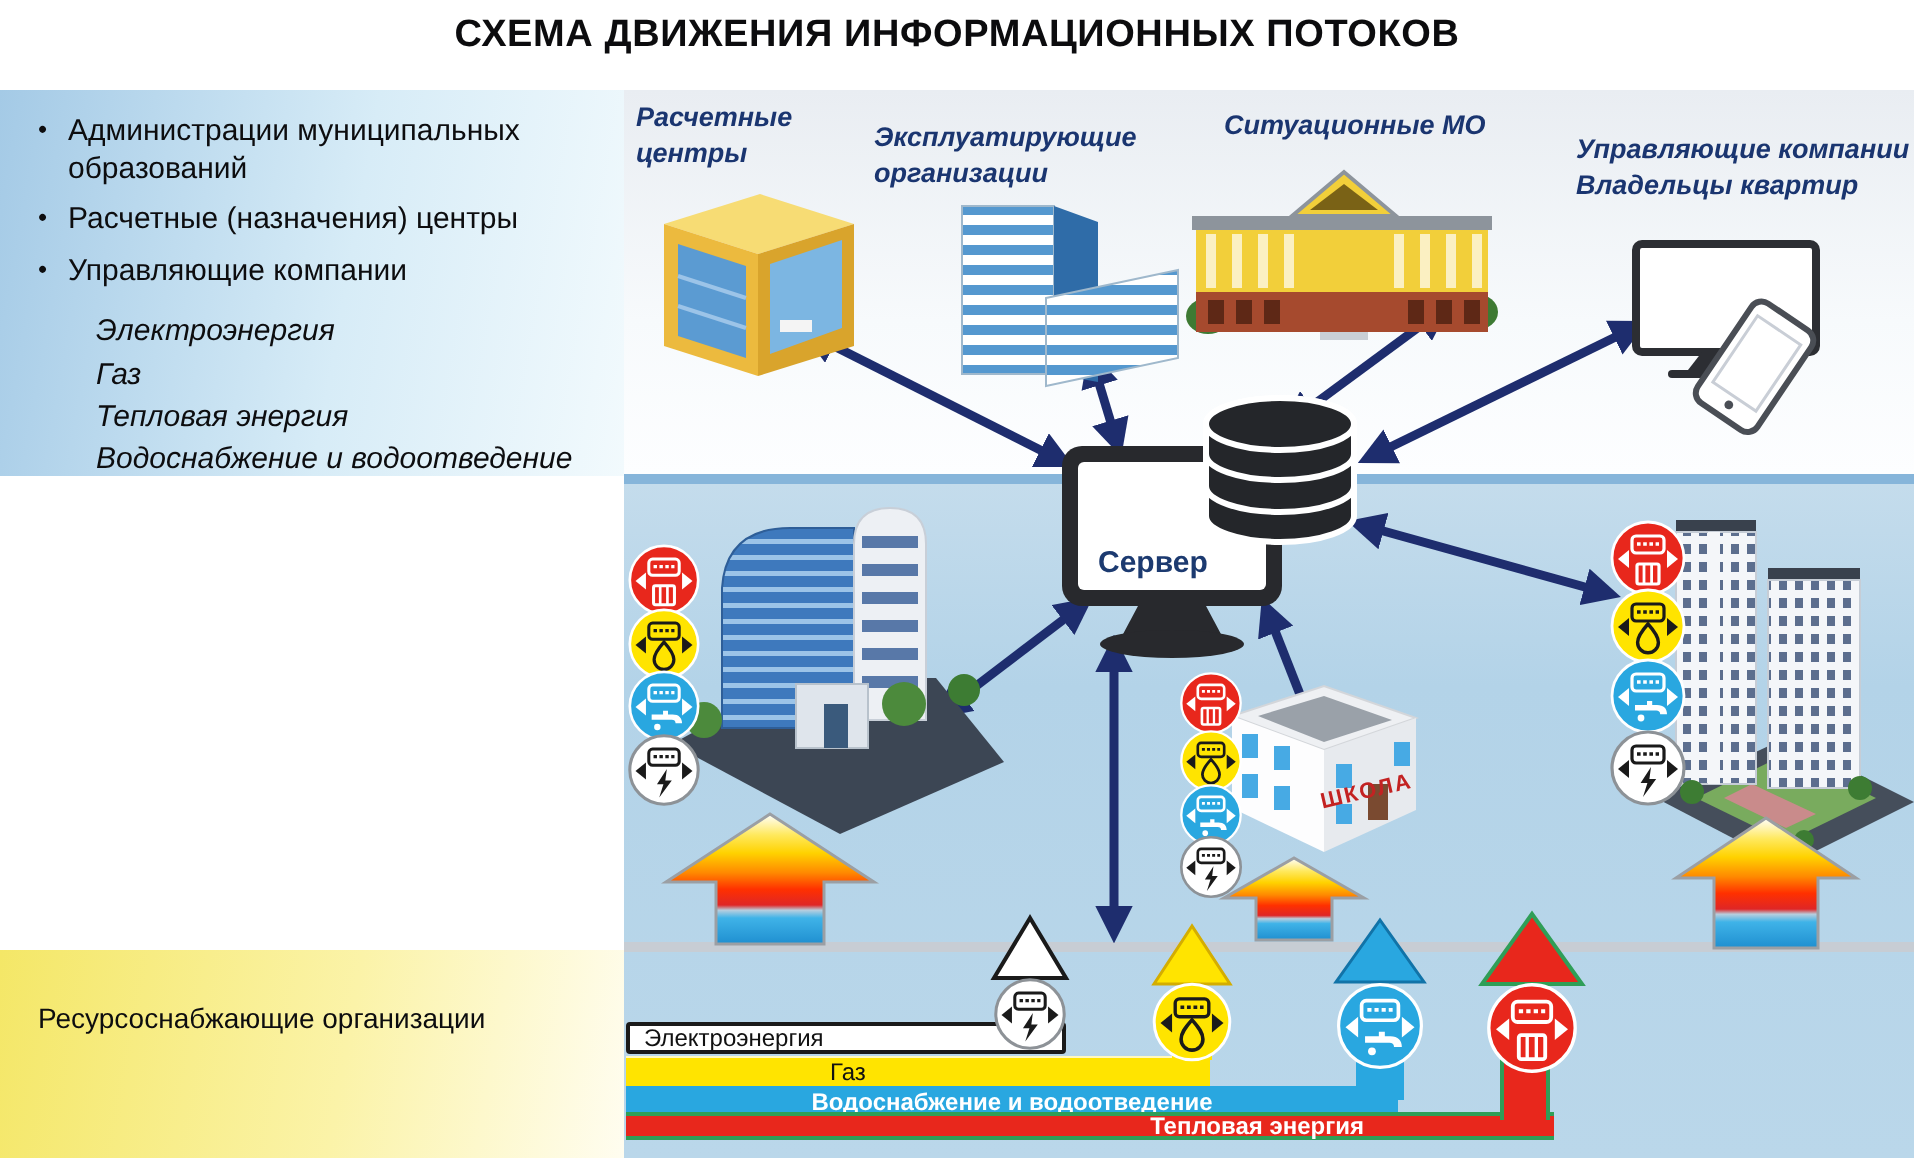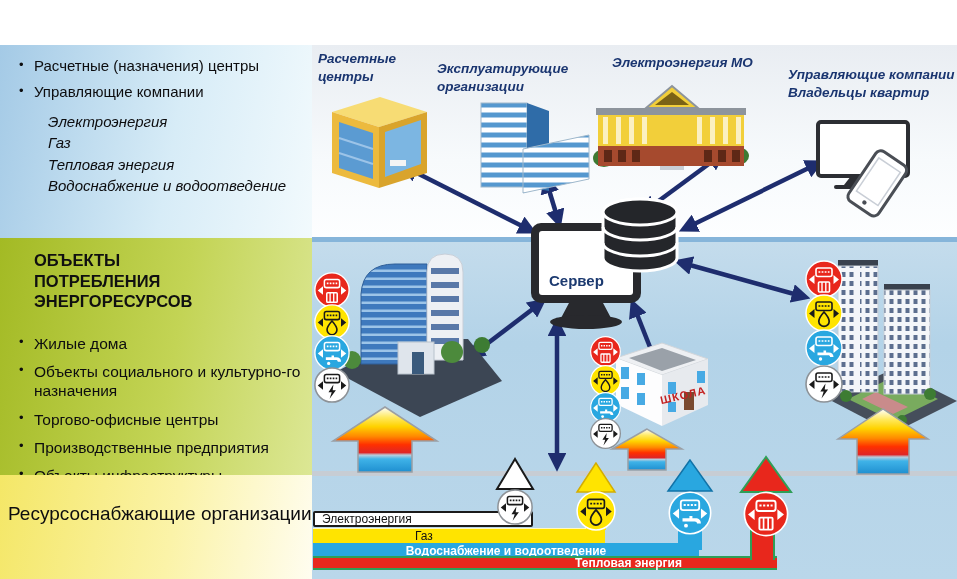--- a/index.html
+++ b/index.html
@@ -16,21 +16,21 @@
   .panel-yellow{top:475px;height:104px;background:linear-gradient(100deg,#f4e767 0%,#fbf3a8 55%,#fffdf0 100%);}
 
   ul.blist{list-style:none;margin:0;padding:12px 8px 0 12px;}
   ul.blist li{position:relative;padding-left:22px;font-size:15px;line-height:1.24;
               color:#0d0d0f;margin-bottom:7px;}
   ul.blist li::before{content:"•";position:absolute;left:7px;top:0;font-size:13px;color:#0d0d0f;}
   .resources{margin:10px 0 0 48px;font-style:italic;font-size:15px;line-height:1.42;color:#0d0d0f;}
   .pg-head{font-weight:bold;font-size:16.5px;line-height:1.25;white-space:pre-line;
            margin:12px 0 10px 34px;color:#101010;}
   ul.blist.green li{font-size:15.5px;margin-bottom:9px;}
-  .orgs{padding:24px 0 0 8px;font-size:19px;line-height:1.55;color:#0d0d0f;}
+  .orgs{padding:24px 0 0 8px;font-size:14px;line-height:1.55;color:#0d0d0f;margin-left:11px;}
 
   
   .main-top{position:absolute;left:312px;top:45px;width:645px;height:192px;
             background:linear-gradient(180deg,#e9edf2 0%,#f7fafc 60%,#fdfeff 100%);z-index:0;}
   .divider-blue{position:absolute;left:312px;top:237px;width:645px;height:5px;background:#86b5da;z-index:1;}
   .main-bottom{position:absolute;left:312px;top:242px;width:645px;height:337px;
                background:linear-gradient(180deg,#c4dcec 0%,#b3d3e8 30%,#bad7ea 100%);z-index:0;}
   .line-gray{position:absolute;left:312px;top:471px;width:645px;height:5px;background:#c7cdd4;z-index:1;}
 
   
@@ -62,63 +62,53 @@
               border-left:2px solid #2f9e57;border-right:2px solid #2f9e57;}
 
   .art{position:absolute;left:0;top:0;width:957px;height:579px;z-index:4;}
   .art text{font-family:"Liberation Sans",sans-serif;}
 </style>
 </head>
 <body>
 
 <div class="stage">
 
+  <div class="title">СХЕМА ДВИЖЕНИЯ ИНФОРМАЦИОННЫХ ПОТОКОВ</div>
 
   <div class="panel panel-blue">
     <ul class="blist">
+      <li>Администрации муниципальных образований</li>
       <li>Расчетные (назначения) центры</li>
       <li>Управляющие компании</li>
     </ul>
     <div class="resources">
       <div>Электроэнергия</div>
       <div>Газ</div>
       <div>Тепловая энергия</div>
       <div>Водоснабжение и водоотведение</div>
     </div>
   </div>
 
-  <div class="panel panel-green">
-    <div class="pg-head">ОБЪЕКТЫ
-ПОТРЕБЛЕНИЯ
-ЭНЕРГОРЕСУРСОВ</div>
-    <ul class="blist green">
-      <li>Жилые дома</li>
-      <li>Объекты социального и культурно-го назначения</li>
-      <li>Торгово-офисные центры</li>
-      <li>Производственные предприятия</li>
-      <li>Объекты инфраструктуры</li>
-    </ul>
-  </div>
 
   <div class="panel panel-yellow">
     <div class="orgs">
       <div>Ресурсоснабжающие организации</div>
     </div>
   </div>
 
   <div class="main-top"></div>
   <div class="divider-blue"></div>
   <div class="main-bottom"></div>
   <div class="line-gray"></div>
 
   <div class="nlabel" id="lbl-exploit">Эксплуатирующие
 организации</div>
   <div class="nlabel" id="lbl-calc">Расчетные
 центры</div>
-  <div class="nlabel" id="lbl-admin">Электроэнергия МО</div>
+  <div class="nlabel" id="lbl-admin">Ситуационные МО</div>
   <div class="nlabel" id="lbl-manage">Управляющие компании
 Владельцы квартир</div>
 
   <div class="bar" id="bar-electric">
     <span>Электроэнергия</span>
     </div>
   <div class="bar" id="bar-gas">
     <span>Газ</span>
     </div>
   <div class="bar" id="bar-water">

